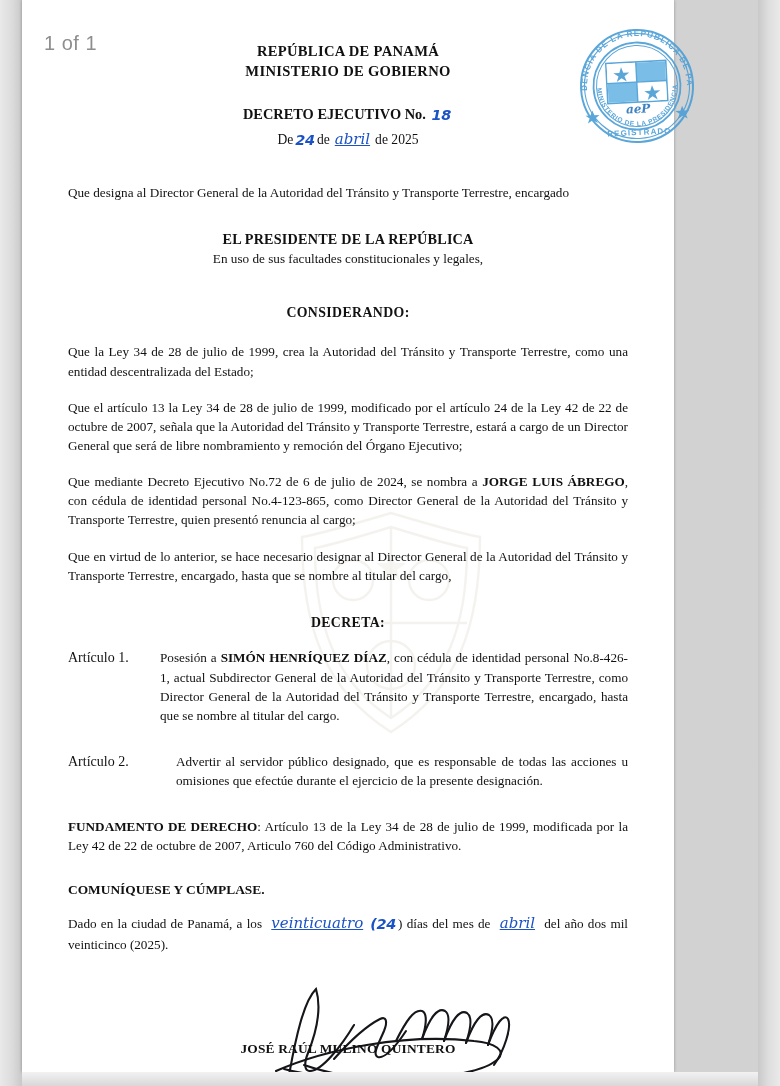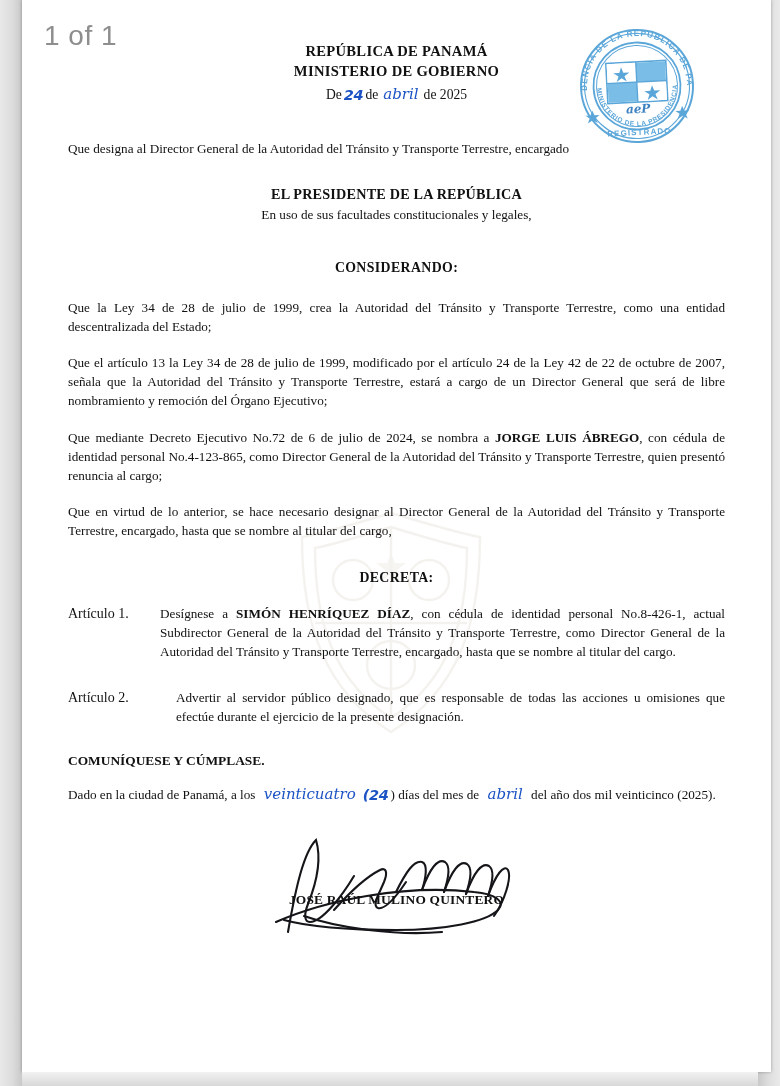--- a/index.html
+++ b/index.html
@@ -20,21 +20,21 @@
     position: absolute; left: 0; top: 0; width: 22px; height: 1086px;
     background: linear-gradient(to right, #e9e9e9 0%, #dcdcdc 55%, #c9c9c9 100%);
   }
   .gutter-right {
     position: absolute; right: 0; top: 0; width: 22px; height: 1086px;
     background: linear-gradient(to left, #eaeaea 0%, #dddddd 55%, #c9c9c9 100%);
   }
   #page {
     position: absolute;
     left: 22px; top: 0;
-    width: 749px; height: 1072px;
+    width: 652px; height: 1072px;
     background: #ffffff;
     box-shadow: 0 0 3px rgba(0,0,0,.30);
     overflow: hidden;
   }
   .page-bottom-edge {
     position: absolute; left: 22px; top: 1072px; width: 736px; height: 14px;
     background: linear-gradient(to bottom, #f2f2f2 0%, #d8d8d8 100%);
   }
 
   
@@ -42,23 +42,23 @@
     position: absolute;
     left: 262px; top: 505px;
     width: 215px; height: 235px;
     opacity: .085;
     pointer-events: none;
   }
 
   
   .page-indicator {
     position: absolute;
-    left: 44px; top: 20px;
+    left: 44px; top: 32px;
     font-family: "Liberation Sans", sans-serif;
-    font-size: 28px;
+    font-size: 20px;
     color: #8e8e8e;
     letter-spacing: .5px;
     user-select: none;
   }
 
   
   .stamp {
     position: absolute;
     left: 573px; top: 22px;
     width: 128px; height: 128px;
@@ -104,20 +104,21 @@
     padding: 0 2px;
     vertical-align: -1px;
   }
   .hand-script {
     font-family: "DejaVu Serif", serif;
     color: #1b52c4;
     font-style: italic;
     font-size: 15px;
     letter-spacing: 0;
     padding: 0 5px;
+    text-decoration: underline;
   }
 
   .subject {
     margin-top: 34px;
     font-size: 13.2px;
   }
   .authority {
     margin-top: 26px;
     text-align: center;
   }
@@ -235,20 +236,24 @@
       </g>
     </svg>
 
     <div class="doc">
 
       <div class="title-block">
         <div>REPÚBLICA DE PANAMÁ</div>
         <div>MINISTERIO DE GOBIERNO</div>
       </div>
 
+      <div class="decree-line">
+        <span>DECRETO EJECUTIVO No.</span>
+        <span class="hand">18</span>
+      </div>
 
       <div class="date-line">
         <span>De</span><span class="hand">24</span><span>de</span><span class="hand-script">abril</span><span>de</span>
         <span>2025</span>
       </div>
 
       <div class="subject">Que designa al Director General de la Autoridad del Tránsito y Transporte Terrestre, encargado</div>
 
       <div class="authority">
         <div class="who">EL PRESIDENTE DE LA REPÚBLICA</div>
@@ -264,30 +269,33 @@
         <span>Que mediante Decreto Ejecutivo No.72 de 6 de julio de 2024, se nombra a </span><span class="bold">JORGE LUIS ÁBREGO</span><span>, con cédula de identidad personal No.4-123-865, como Director General de la Autoridad del Tránsito y Transporte Terrestre, quien presentó renuncia al cargo;</span>
       </p>
 
       <p class="para">Que en virtud de lo anterior, se hace necesario designar al Director General de la Autoridad del Tránsito y Transporte Terrestre, encargado, hasta que se nombre al titular del cargo,</p>
 
       <div class="section-head decreta">DECRETA:</div>
 
       <div class="article a1">
         <div class="lbl">Artículo 1.</div>
         <div class="body">
-          <span>Desígnese a </span><span class="bold">SIMÓN HENRÍQUEZ DÍAZ</span><span>, con cédula de identidad personal No.8-426-1, actual Subdirector General de la Autoridad del Tránsito y Transporte Terrestre, como Director General de la Autoridad del Tránsito y Transporte Terrestre, encargado, hasta que se nombre al titular del cargo.</span>
+          <span>Posesión a </span><span class="bold">SIMÓN HENRÍQUEZ DÍAZ</span><span>, con cédula de identidad personal No.8-426-1, actual Subdirector General de la Autoridad del Tránsito y Transporte Terrestre, como Director General de la Autoridad del Tránsito y Transporte Terrestre, encargado, hasta que se nombre al titular del cargo.</span>
         </div>
       </div>
 
       <div class="article a2">
         <div class="lbl">Artículo 2.</div>
         <div class="body">Advertir al servidor público designado, que es responsable de todas las acciones u omisiones que efectúe durante el ejercicio de la presente designación.</div>
       </div>
 
 
+      <div class="fundamento">
+        <span class="bold">FUNDAMENTO DE DERECHO</span><span>: Artículo 13 de la Ley 34 de 28 de julio de 1999, modificada por la Ley 42 de 22 de octubre de 2007, Articulo 760 del Código Administrativo.</span>
+      </div>
 
       <div class="comuniquese">COMUNÍQUESE Y CÚMPLASE.</div>
 
       <div class="dado">
         <span>Dado en la ciudad de Panamá, a los </span><span class="hand-script">veinticuatro</span><span class="hand">(24</span><span>) días del mes de </span><span class="hand-script">abril</span><span> del año dos mil veinticinco (2025).</span>
       </div>
 
       <div class="sig-zone">
 
         <svg class="sig-pres-ink" viewBox="0 0 300 100">

